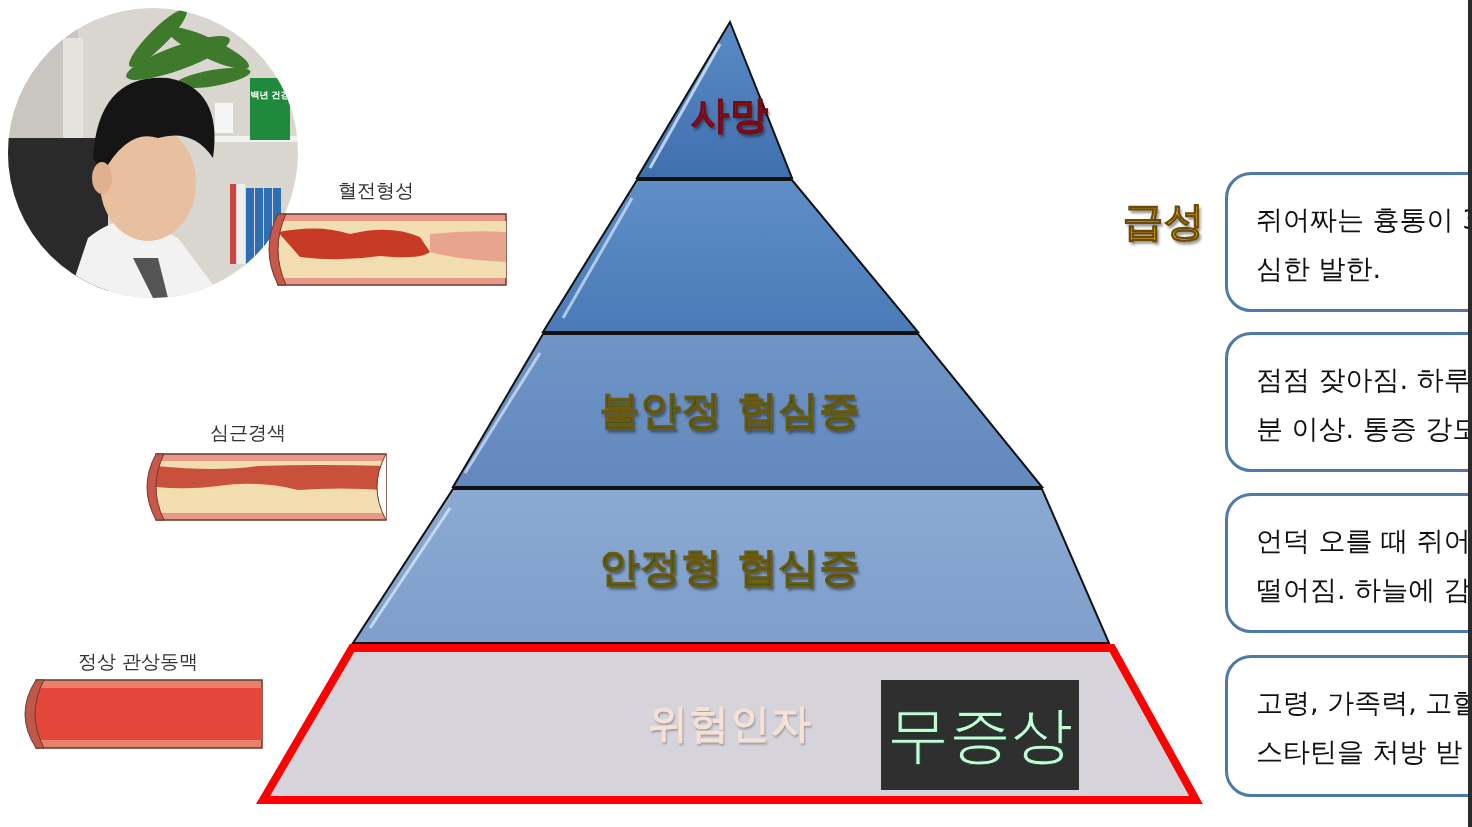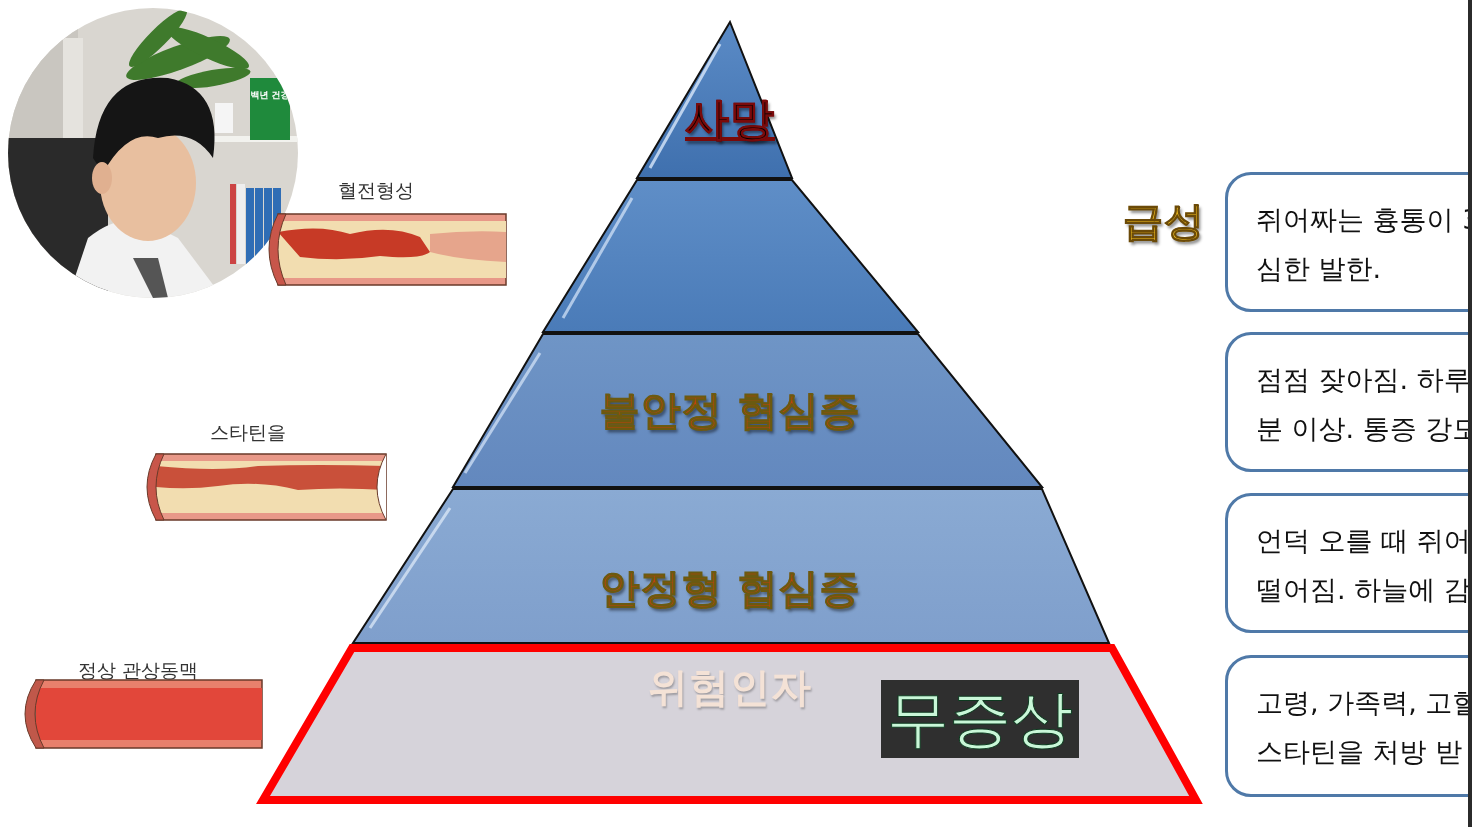--- a/index.html
+++ b/index.html
@@ -4,25 +4,25 @@
 <style>
   html, body { margin:0; padding:0; }
   body { width:1472px; height:827px; background:#ffffff; position:relative; overflow:hidden;
          font-family:"DejaVu Sans", "Liberation Sans", sans-serif; }
   .abs { position:absolute; }
   .webcam { left:8px; top:8px; width:290px; height:290px; border-radius:50%; overflow:hidden; }
   .vessel-label { font-size:19px; color:#333; text-align:left; white-space:nowrap; }
   .pyramid { left:255px; top:18px; width:950px; height:790px; }
   .layer-text { position:absolute; left:0; width:100%; text-align:center; font-weight:bold;
                 white-space:nowrap; letter-spacing:1px; }
-  .t-yellow { color:#c2410c; -webkit-text-stroke:1px #6b5a10; text-shadow:2px 3px 3px rgba(0,0,0,0.45); font-size:40px; }
+  .t-yellow { color:#14532d; -webkit-text-stroke:1px #6b5a10; text-shadow:2px 3px 3px rgba(0,0,0,0.45); font-size:40px; }
   .t-orange { color:#f6c21f; -webkit-text-stroke:1px #6b4a08; text-shadow:2px 3px 3px rgba(0,0,0,0.45); font-size:40px; }
-  .t-red { color:#000000; -webkit-text-stroke:1px #7a0a0a; text-shadow:2px 3px 3px rgba(0,0,0,0.45); font-size:44px;text-decoration:underline; }
+  .t-red { color:#701a75; -webkit-text-stroke:1px #7a0a0a; text-shadow:2px 3px 3px rgba(0,0,0,0.45); font-size:38px; }
   .t-risk { color:#f4e2d6; text-shadow:1px 2px 2px rgba(0,0,0,0.25); font-size:40px; font-weight:bold; }
-  .badge { background:#2f2f2f; color:#c9f7d8; font-size:62px; font-weight:normal; padding:0 6px;
+  .badge { background:#2f2f2f; color:#c9f7d8; font-size:62px; font-weight:normal; padding:16px 6px;
            line-height:78px; -webkit-text-stroke:1px #0e3a20; }
   .card { left:1225px; width:270px; border:3px solid #4f79a8; border-radius:26px; background:#fff;
           box-sizing:border-box; padding:20px 0 0 28px; font-size:27px; line-height:49px; color:#111;
           white-space:nowrap; overflow:hidden; }
   .edge-strip { right:0; top:0; width:4px; height:827px; background:#2b2b2b; }
 </style>
 </head>
 <body>
 
 <div class="abs webcam">
@@ -63,30 +63,30 @@
 
 <div class="abs vessel-label" style="left:338px; top:178px; width:100px;">혈전형성</div>
 <svg class="abs" style="left:260px; top:212px;" width="250" height="75" viewBox="0 0 250 75">
   <rect x="18" y="2" width="228" height="71" fill="#e89888" stroke="#6a3a2a" stroke-width="1.5"></rect>
   <rect x="18" y="9" width="228" height="57" fill="#f2ddb0"></rect>
   <path d="M18 20 Q60 12 90 22 Q130 12 160 25 L170 40 Q160 48 120 44 Q80 50 40 45 Z" fill="#c73a26"></path>
   <path d="M170 22 Q210 18 246 20 L246 50 Q200 48 170 40 Z" fill="#e6a58c"></path>
   <path d="M18 2 Q0 37 18 73 L26 73 Q10 37 26 2 Z" fill="#c8564a" stroke="#6a3a2a" stroke-width="1"></path>
 </svg>
 
-<div class="abs vessel-label" style="left:210px; top:420px; width:110px;">스타틴을</div>
+<div class="abs vessel-label" style="left:210px; top:420px; width:110px;">심근경색</div>
 <svg class="abs" style="left:138px; top:452px;" width="255" height="70" viewBox="0 0 255 70">
   <rect x="18" y="2" width="230" height="66" fill="#e89888" stroke="#6a3a2a" stroke-width="1.5"></rect>
   <rect x="18" y="9" width="230" height="52" fill="#f2ddb0"></rect>
   <path d="M18 14 Q80 20 120 14 Q180 12 248 14 L248 38 Q200 35 160 38 Q120 28 80 34 Q50 38 18 35 Z" fill="#c9503a"></path>
   <path d="M248 2 Q230 35 248 68" fill="#fff" stroke="#6a3a2a"></path>
   <path d="M18 2 Q0 35 18 68 L26 68 Q10 35 26 2 Z" fill="#c8564a" stroke="#6a3a2a" stroke-width="1"></path>
 </svg>
 
-<div class="abs vessel-label" style="left:78px; top:649px; width:140px;margin-top:9px;">정상 관상동맥</div>
+<div class="abs vessel-label" style="left:78px; top:649px; width:140px;">정상 관상동맥</div>
 <svg class="abs" style="left:14px; top:678px;" width="250" height="72" viewBox="0 0 250 72">
   <rect x="22" y="2" width="226" height="68" fill="#e8806c" stroke="#6a3a2a" stroke-width="1.5"></rect>
   <rect x="22" y="10" width="226" height="52" fill="#e2473a"></rect>
   <path d="M22 2 Q0 36 22 70 L30 70 Q12 36 30 2 Z" fill="#c0584a" stroke="#6a3a2a" stroke-width="1"></path>
 </svg>
 
 <div class="abs pyramid">
   <svg width="950" height="790" viewBox="0 0 950 790" style="position:absolute; left:0; top:0;">
     <defs>
       <linearGradient id="g0" x1="0" y1="0" x2="0" y2="1">
@@ -119,22 +119,22 @@
     <path d="M377 180 L308 300" stroke="#d9e8fb" stroke-width="3" opacity="0.7"></path>
     <path d="M285 335 L210 455" stroke="#d9e8fb" stroke-width="3" opacity="0.7"></path>
     <path d="M195 490 L115 610" stroke="#e3eefb" stroke-width="3" opacity="0.7"></path>
 
     <polygon points="97,630 857,630 941,782 8,782" fill="#d6d3da" stroke="#ff0000" stroke-width="8" stroke-linejoin="miter"></polygon>
   </svg>
 
   <div class="layer-text t-red" style="top:72px;">사망</div>
   <div class="layer-text t-orange" style="top:176px;text-align:right;">급성</div>
   <div class="layer-text t-yellow" style="top:365px;">불안정 협심증</div>
-  <div class="layer-text t-yellow" style="top:522px;margin-top:21px;">안정형 협심증</div>
-  <div class="layer-text t-risk" style="top:642px;">위험인자</div>
+  <div class="layer-text t-yellow" style="top:522px;">안정형 협심증</div>
+  <div class="layer-text t-risk" style="top:678px;">위험인자</div>
   <div class="abs badge" style="left:626px; top:662px;">무증상</div>
 </div>
 
 <div class="abs card" style="top:172px; height:140px;">
   <div>쥐어짜는 흉통이 3</div>
   <div>심한 발한.</div>
 </div>
 <div class="abs card" style="top:332px; height:140px;">
   <div>점점 잦아짐. 하루</div>
   <div>분 이상. 통증 강도</div>

